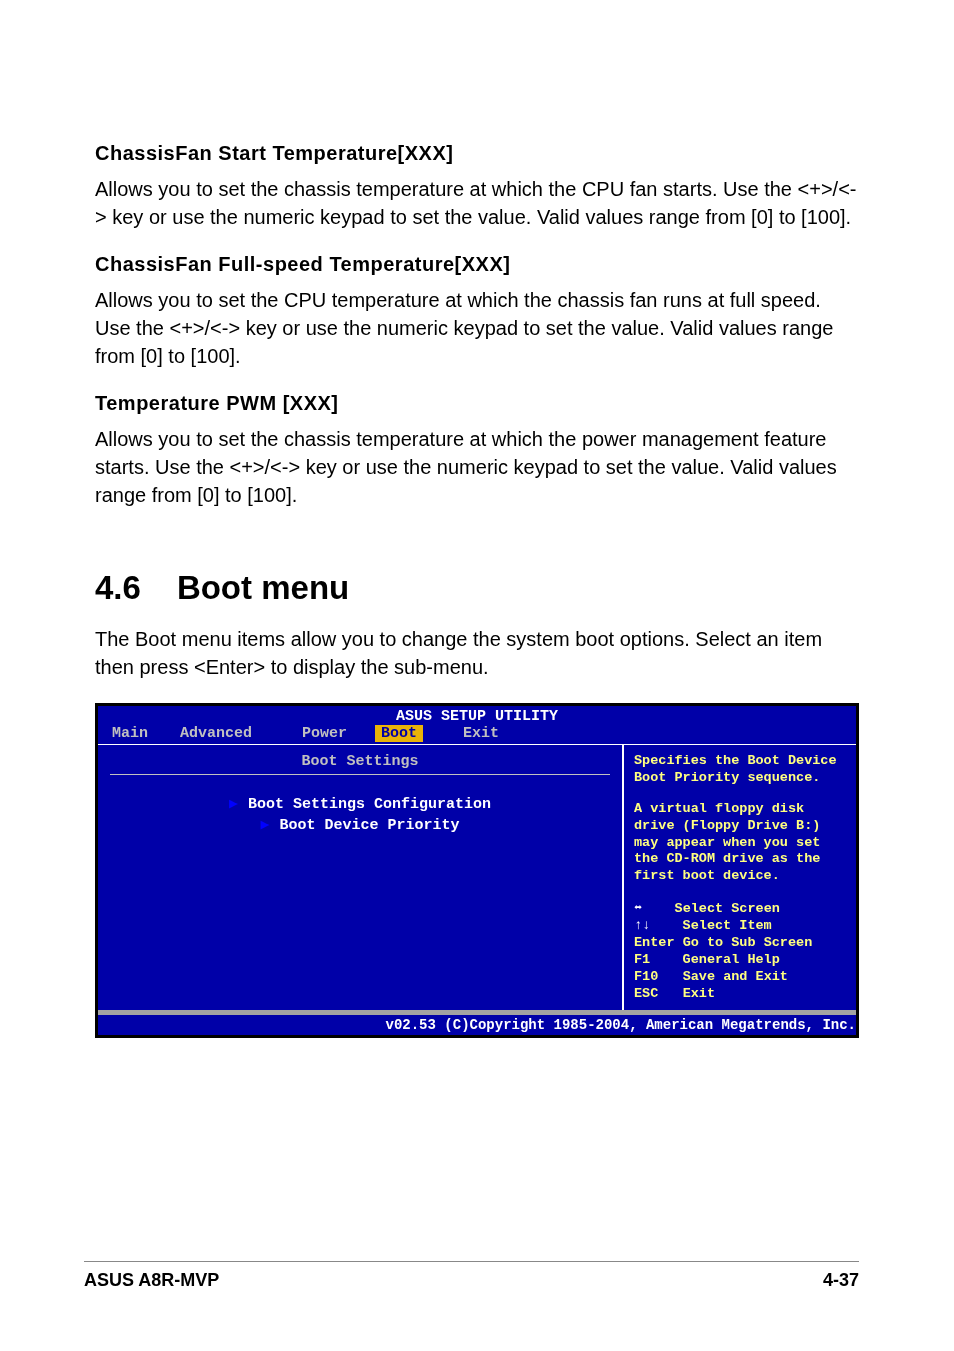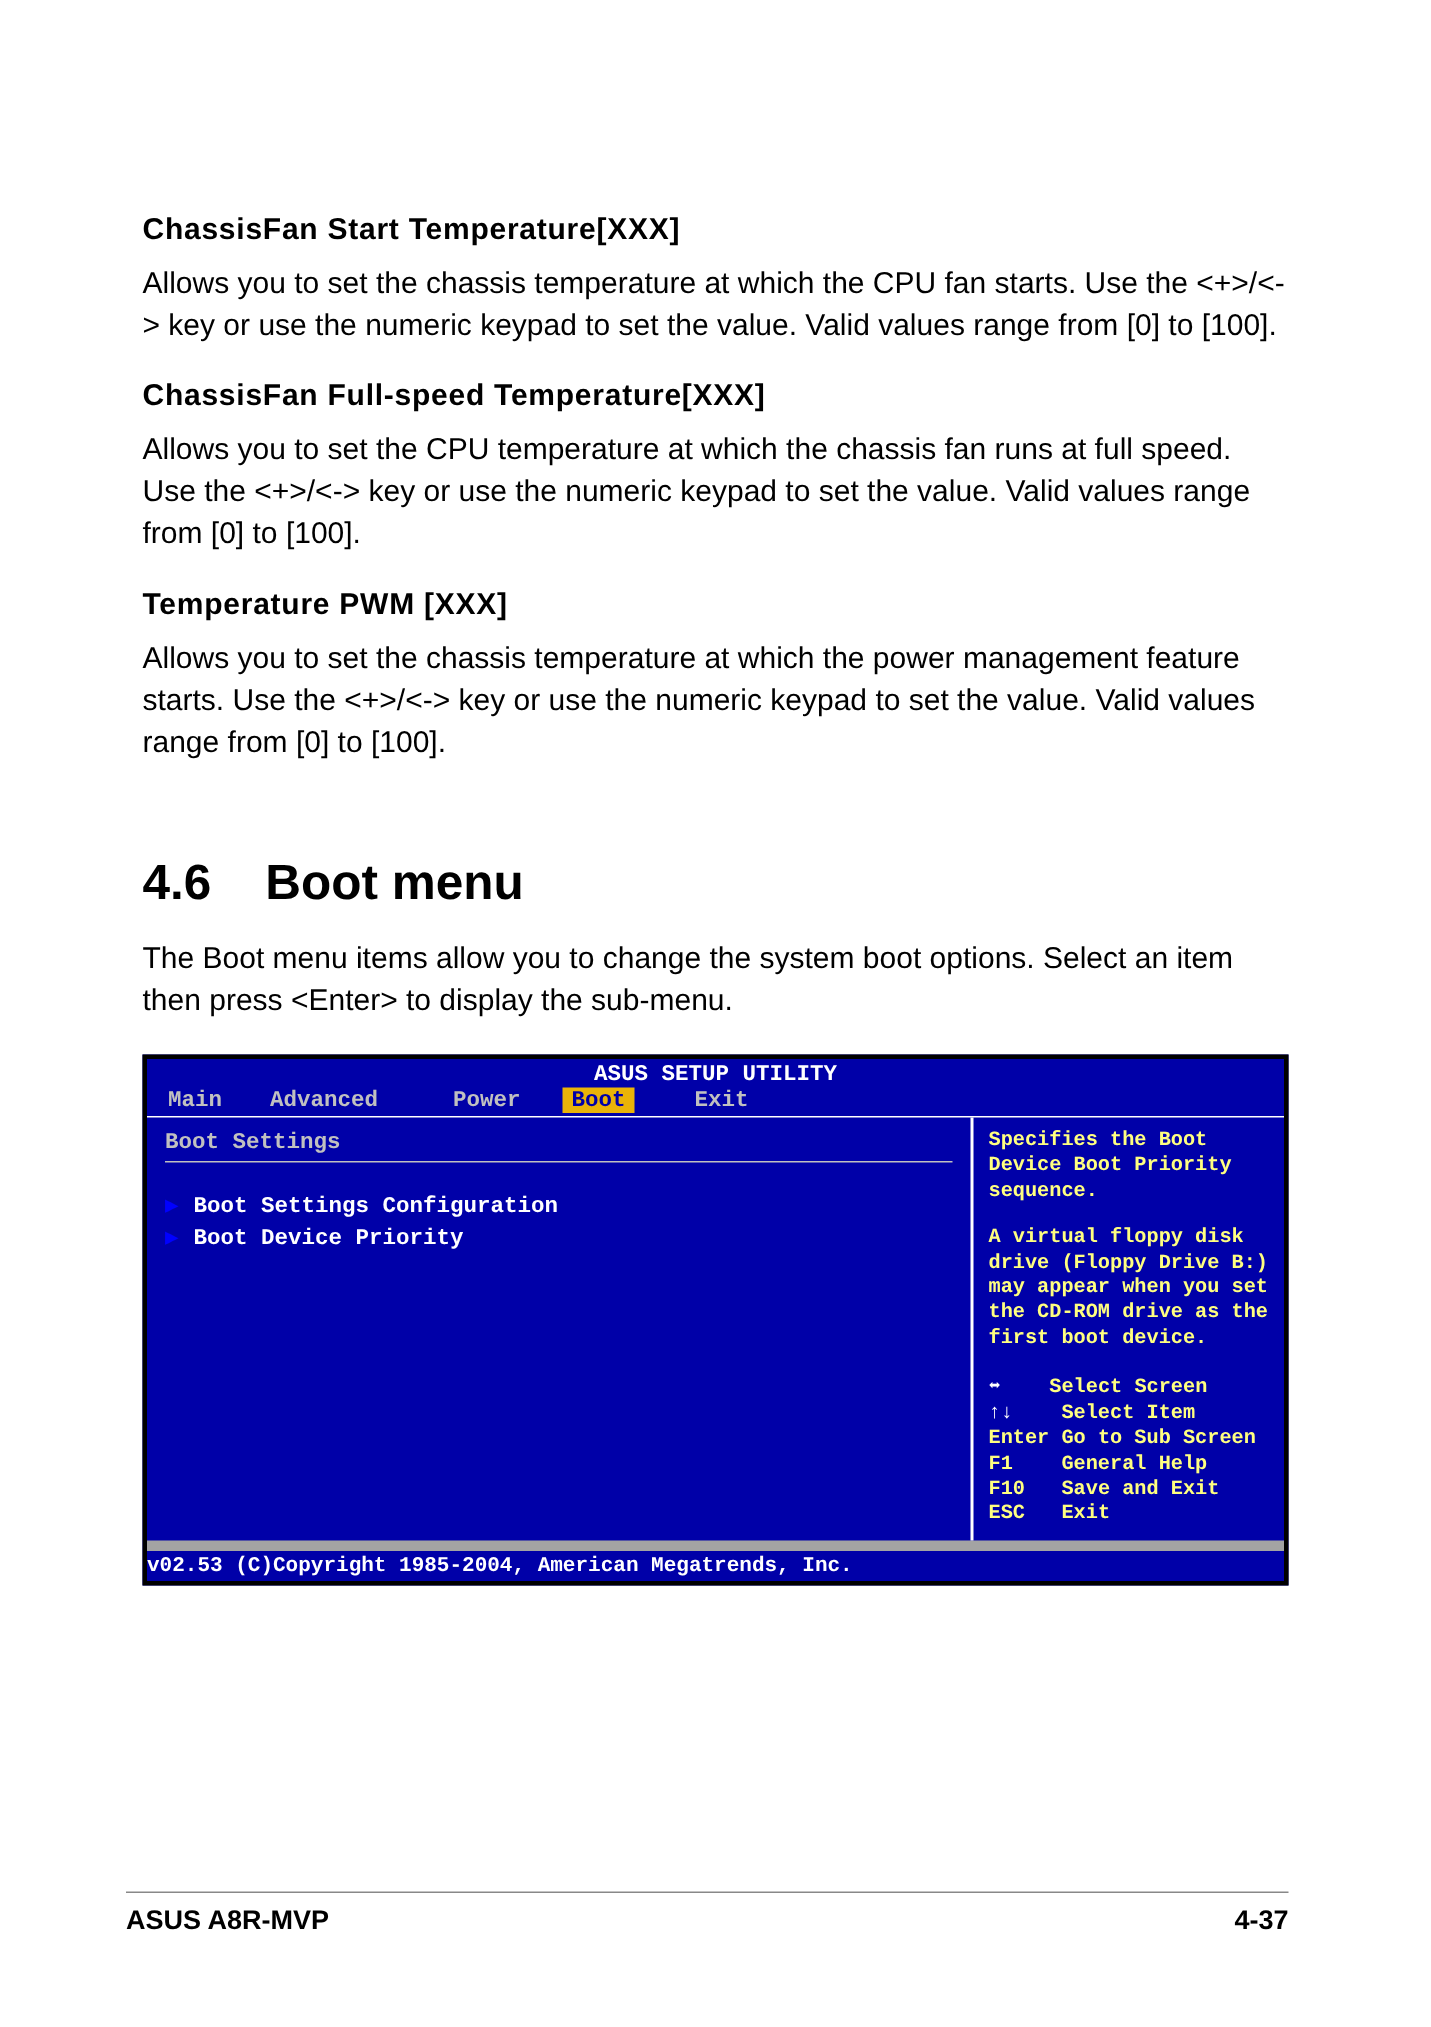--- a/index.html
+++ b/index.html
@@ -64,40 +64,41 @@
       border-top: 1px solid #fff;
     }
     .bios-left {
       flex: 1;
       border: 2px solid #fff;
       border-top: none;
       border-left: none;
       border-bottom: none;
       padding: 8px 12px 40px 12px;
       color: #ffff80;
+      text-align: center;
     }
     .bios-left .heading { color: #c0c0c0; margin-bottom: 4px; }
     .bios-left .divider { border-bottom: 1px solid #c0c0c0; margin-bottom: 14px; width: 100%; }
     .bios-item { color: #fff; padding: 1px 0; }
     .bios-item .arrow { color: #0000ff; margin-right: 10px; }
     .bios-item.spaced { margin-top: 18px; }
     .bios-right {
-      width: 207px;
+      width: 232px;
       padding: 8px 6px 8px 10px;
       color: #ffff80;
       font-size: 13.5px;
       line-height: 1.25;
     }
     .bios-right .help-block { margin-bottom: 14px; }
     .bios-right .keys { margin-top: 16px; }
     .bios-right .keyrow { white-space: nowrap; }
     .bios-right .icon { color: #fff; }
     .bios-footer {
-      text-align: left;
-      border-top: 7px solid #a3a3a3;
+      text-align: right;
+      border-top: 5px solid #a3a3a3;
       padding: 2px 0;
       color: #fff;
       font-size: 14px;
     }
     .page-footer {
       position: absolute;
       bottom: 60px;
       left: 84px;
       right: 95px;
       border-top: 1px solid #888;

